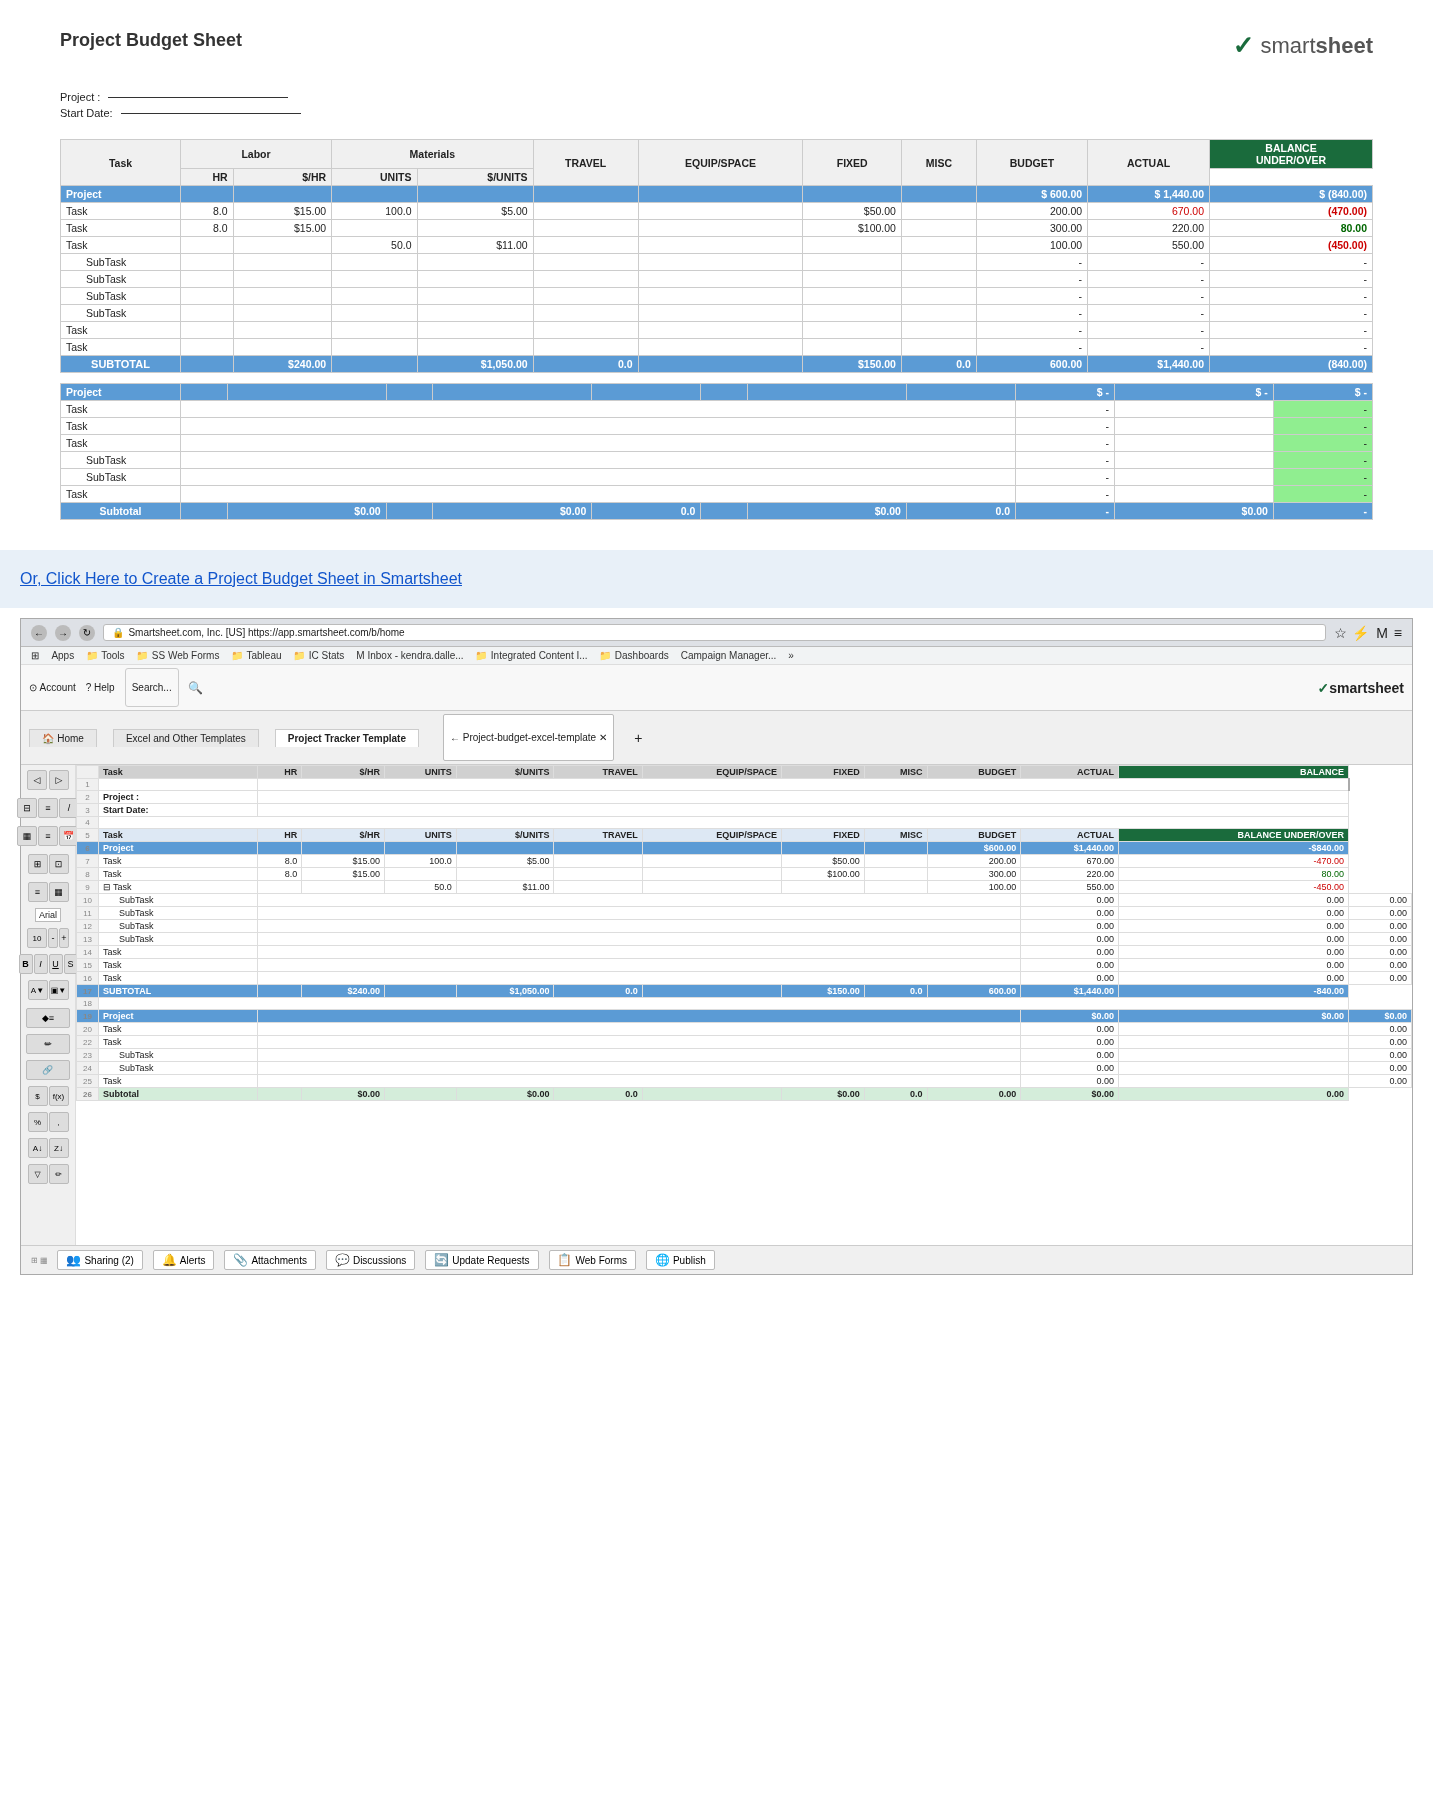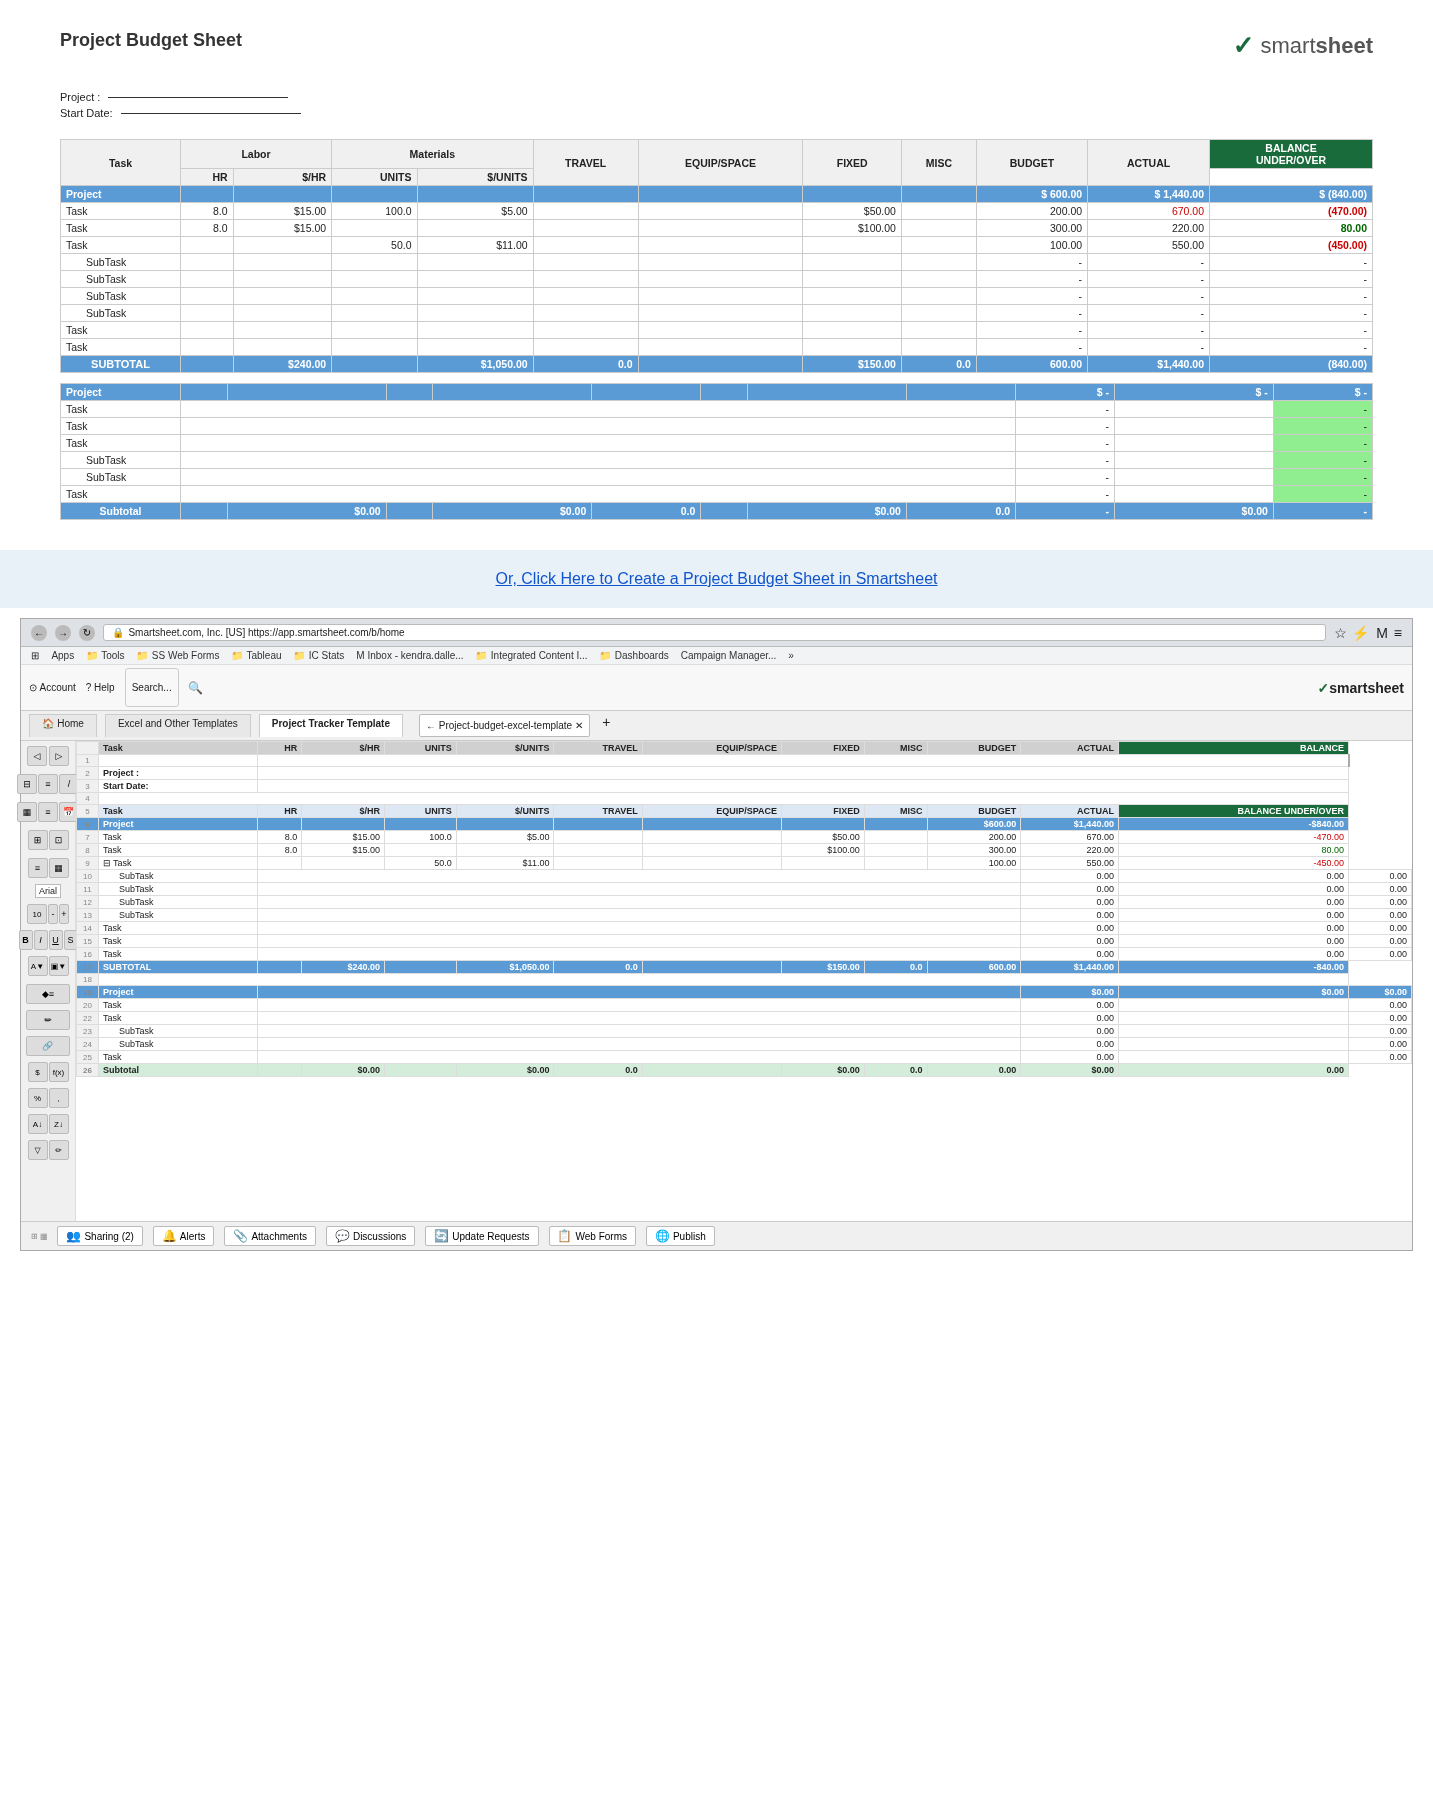--- a/index.html
+++ b/index.html
@@ -80,21 +80,20 @@
     .balance-header { background: #1a6b3c !important; color: #fff !important; text-align: center !important; }
     .balance-cell-neg { color: #c00; font-weight: bold; }
     .balance-cell-pos { color: #060; font-weight: bold; }
     .budget-actual { color: #c00; }
     .row-project2 td { background: #5b9bd5; color: #fff; font-weight: bold; }
     .row-subtotal2 td { background: #5b9bd5; color: #fff; font-weight: bold; }
 
     
     .click-section {
       background: #e8f0f8;
-      text-align: center;
       padding: 20px;
       margin: 10px 0;
     }
     .click-section a {
       color: #1155cc;
       font-size: 16px;
       text-decoration: underline;
       font-weight: normal;
     }
 
@@ -588,25 +587,25 @@
     <span>⊙ Account</span>
     <span>? Help</span>
     <span style="border:1px solid #ccc;padding:13px 6px;border-radius:3px;font-size:10px;">Search...</span>
     <span style="font-size:12px;">🔍</span>
     <div class="smartsheet-logo-small">
       <span style="color:#1a6b3c;">✓</span>
       <span> smartsheet</span>
     </div>
   </div>
 
-  <div style="display:flex;background:#f0f0f0;border-bottom:1px solid #ccc;padding:3px 8px;gap:8px;font-size:10px;">
+  <div style="display:flex;align-items:center;background:#f0f0f0;border-bottom:1px solid #ccc;padding:3px 8px;gap:16px;font-size:10px;">
     <span class="app-tab">🏠 Home</span>
     <span class="app-tab">Excel and Other Templates</span>
     <span class="app-tab active">Project Tracker Template</span>
-    <span style="margin-left:8px;border:1px solid #bbb;border-radius:2px;padding:5px 6px;background:#fff;">← Project-budget-excel-template ✕</span>
+    <span style="margin-left:8px;border:1px solid #bbb;border-radius:2px;padding:17px 6px;background:#fff;">← Project-budget-excel-template ✕</span>
     <span style="font-size:14px;margin-left:4px;">+</span>
   </div>
 
   <div class="app-area">
 
     <div class="app-left-sidebar">
       <div style="display:flex;gap:2px;margin-bottom:4px;">
         <button class="sidebar-btn" style="width:20px;">◁</button>
         <button class="sidebar-btn" style="width:20px;">▷</button>
       </div>

